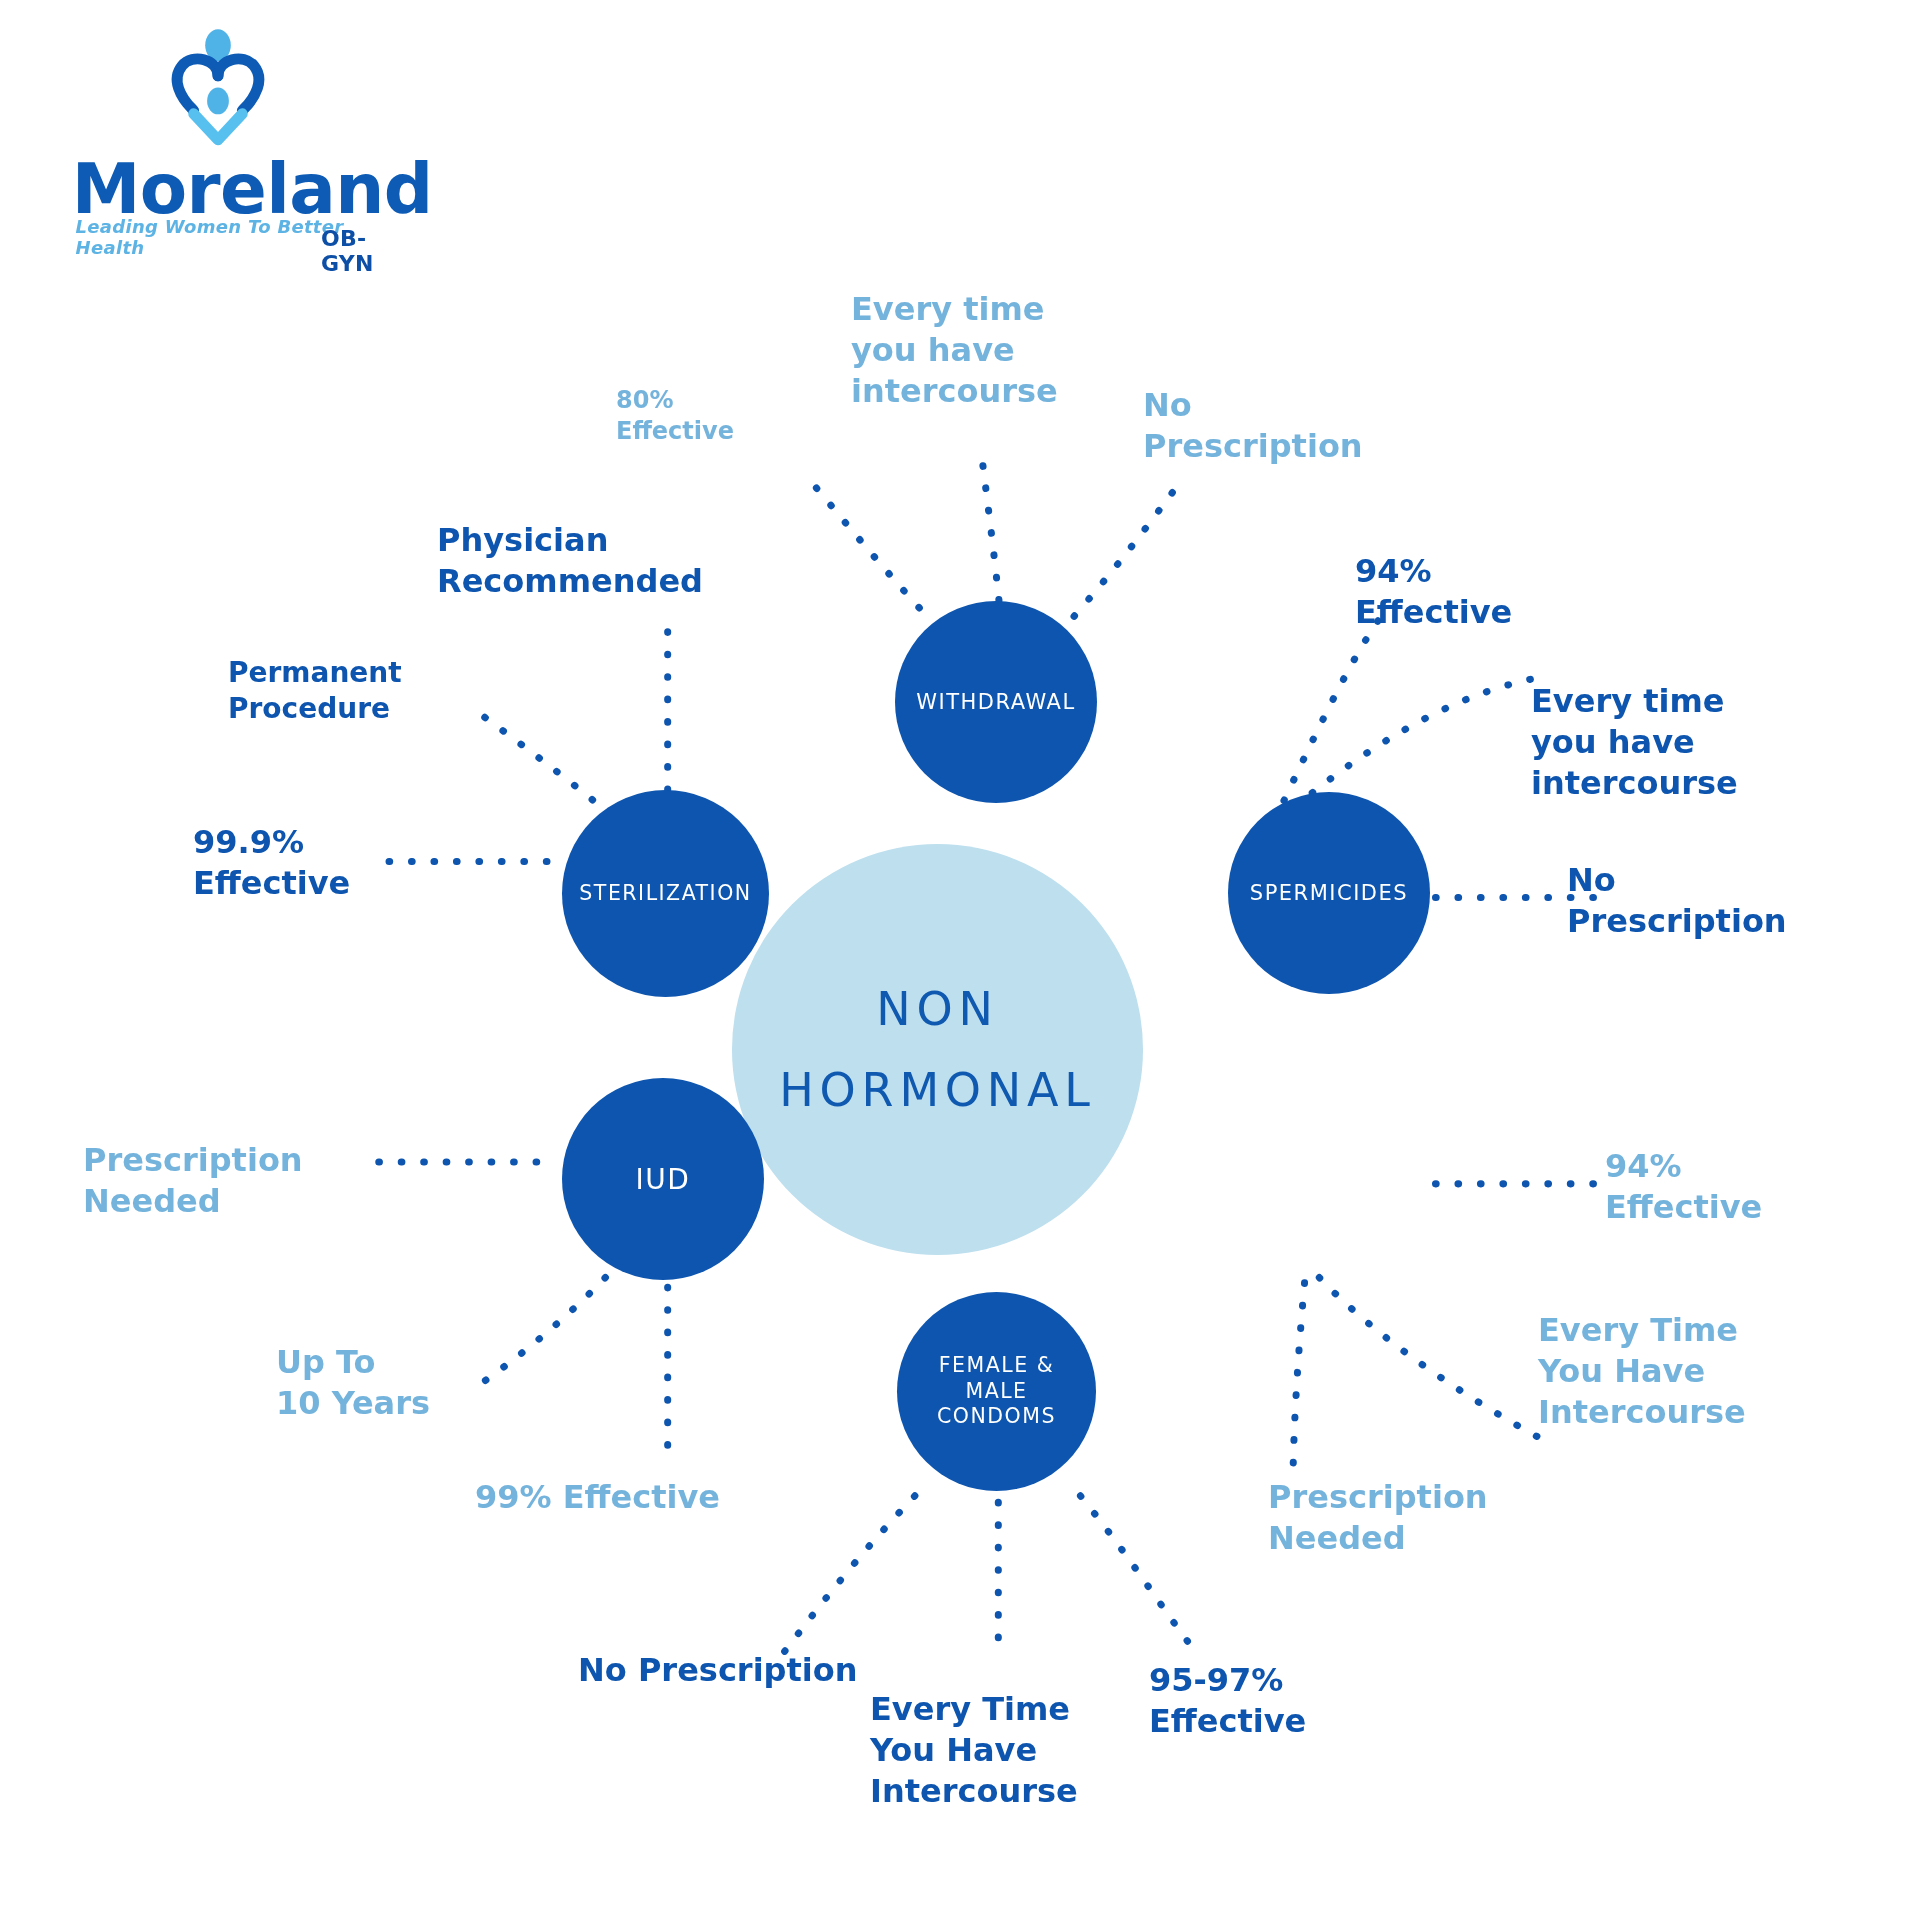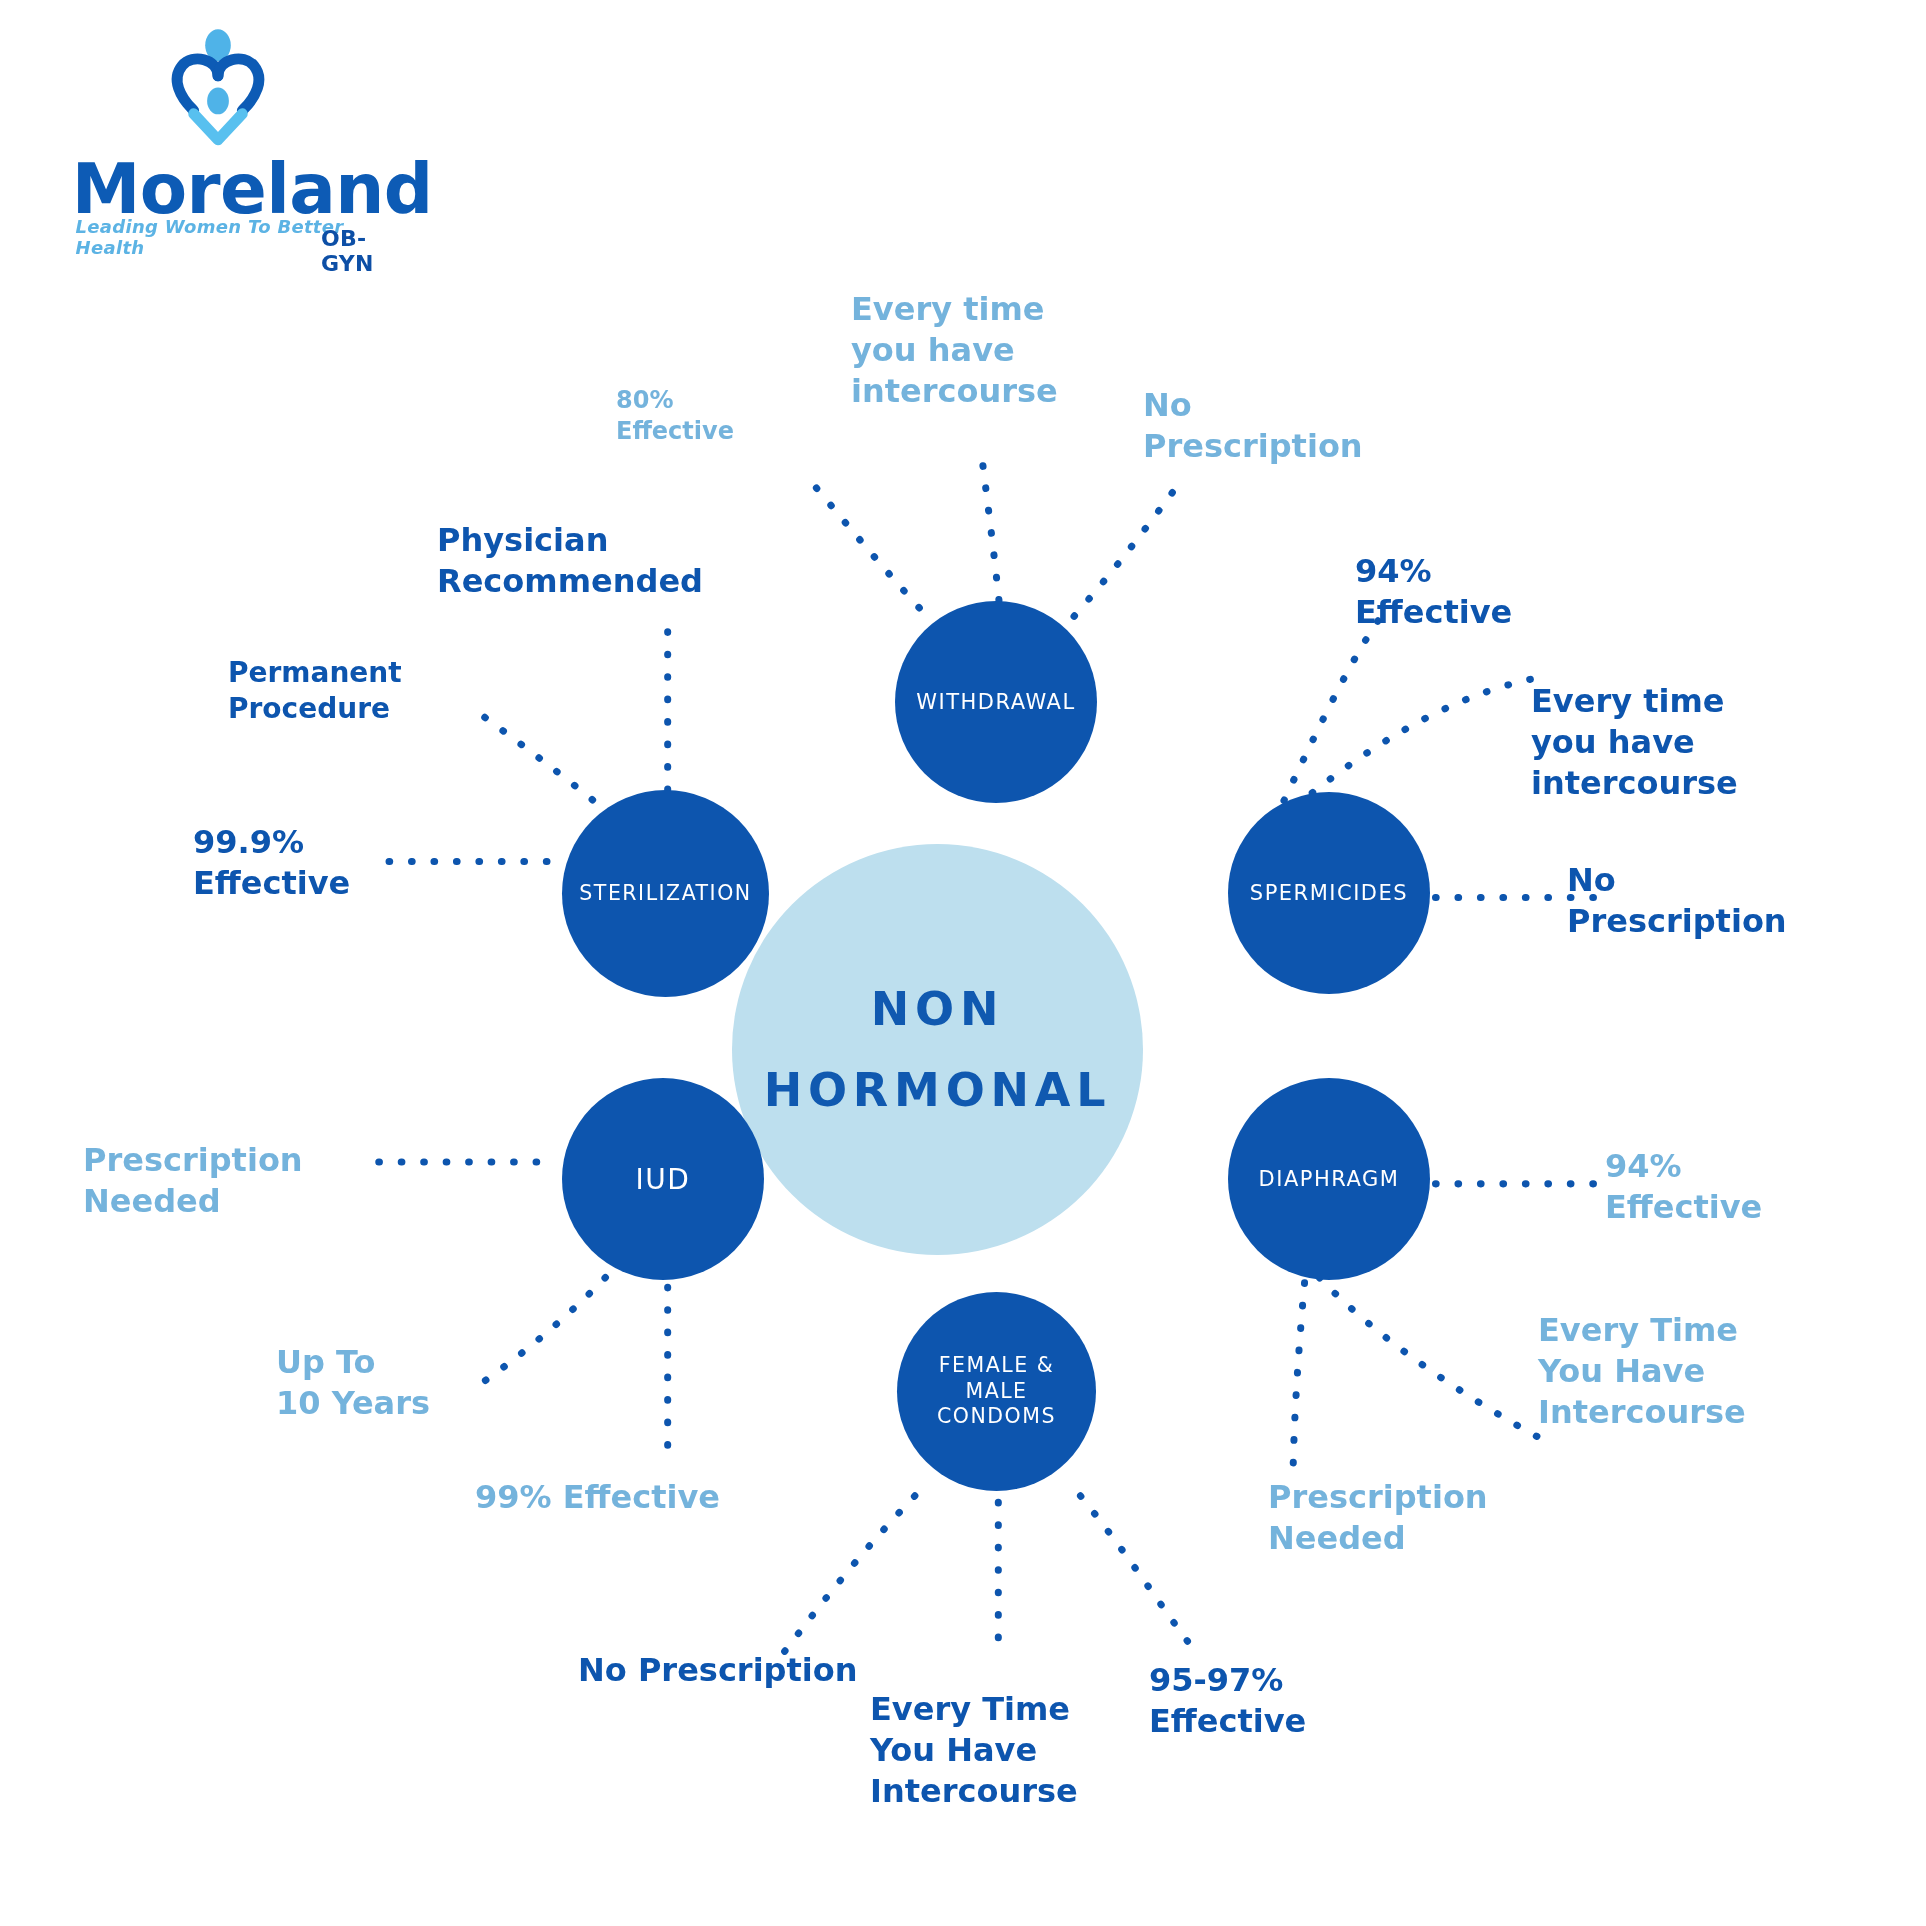--- a/index.html
+++ b/index.html
@@ -18,21 +18,21 @@
   #logo-sub{position:absolute;left:257px;top:200px;font-size:22px;font-weight:800;
             color:#0d4fa6;letter-spacing:0.3px;}
 
   
   .node{position:absolute;border-radius:50%;background:#0d55ae;display:flex;
         align-items:center;justify-content:center;text-align:center;color:#fff;
         font-weight:400;letter-spacing:1.5px;box-sizing:border-box;}
   .node span{display:block;line-height:1.25;}
   #center-node{position:absolute;border-radius:50%;background:#bddfee;display:flex;
         align-items:center;justify-content:flex-end;text-align:center;color:#1059b0;
-        font-weight:700;letter-spacing:5.8px;line-height:1.75;font-size:46px;}
+        font-weight:400;letter-spacing:5.8px;line-height:1.75;font-size:46px;}
 
   
   .lbl{position:absolute;font-weight:700;line-height:1.28;white-space:pre-line;}
   .lbl.dark{color:#0d55ae;}
   .lbl.light{color:#74b3dc;}
   .lbl.c{text-align:left;}
 
   svg#connectors{position:absolute;left:0;top:0;width:1926px;height:1926px;
                  pointer-events:none;}
 </style>
@@ -105,23 +105,20 @@
   </div>
 
   <div class="node" style="left:895px;top:601px;width:202px;height:202px;font-size:21px;">
     <span>WITHDRAWAL</span>
   </div>
 
   <div class="node" style="left:1228px;top:792px;width:202px;height:202px;font-size:21px;text-align:right;">
     <span>SPERMICIDES</span>
   </div>
 
-  <div class="node" style="left:1228px;top:1078px;width:202px;height:202px;font-size:21px;">
-    <span>DIAPHRAGM</span>
-  </div>
 
   <div class="node" style="left:897px;top:1292px;width:199px;height:199px;font-size:20.5px;">
     <span style="white-space:pre-line;">FEMALE &amp;
 MALE
 CONDOMS</span>
   </div>
 
   <div class="node" style="left:562px;top:1078px;width:202px;height:202px;font-size:28px;">
     <span>IUD</span>
   </div>

